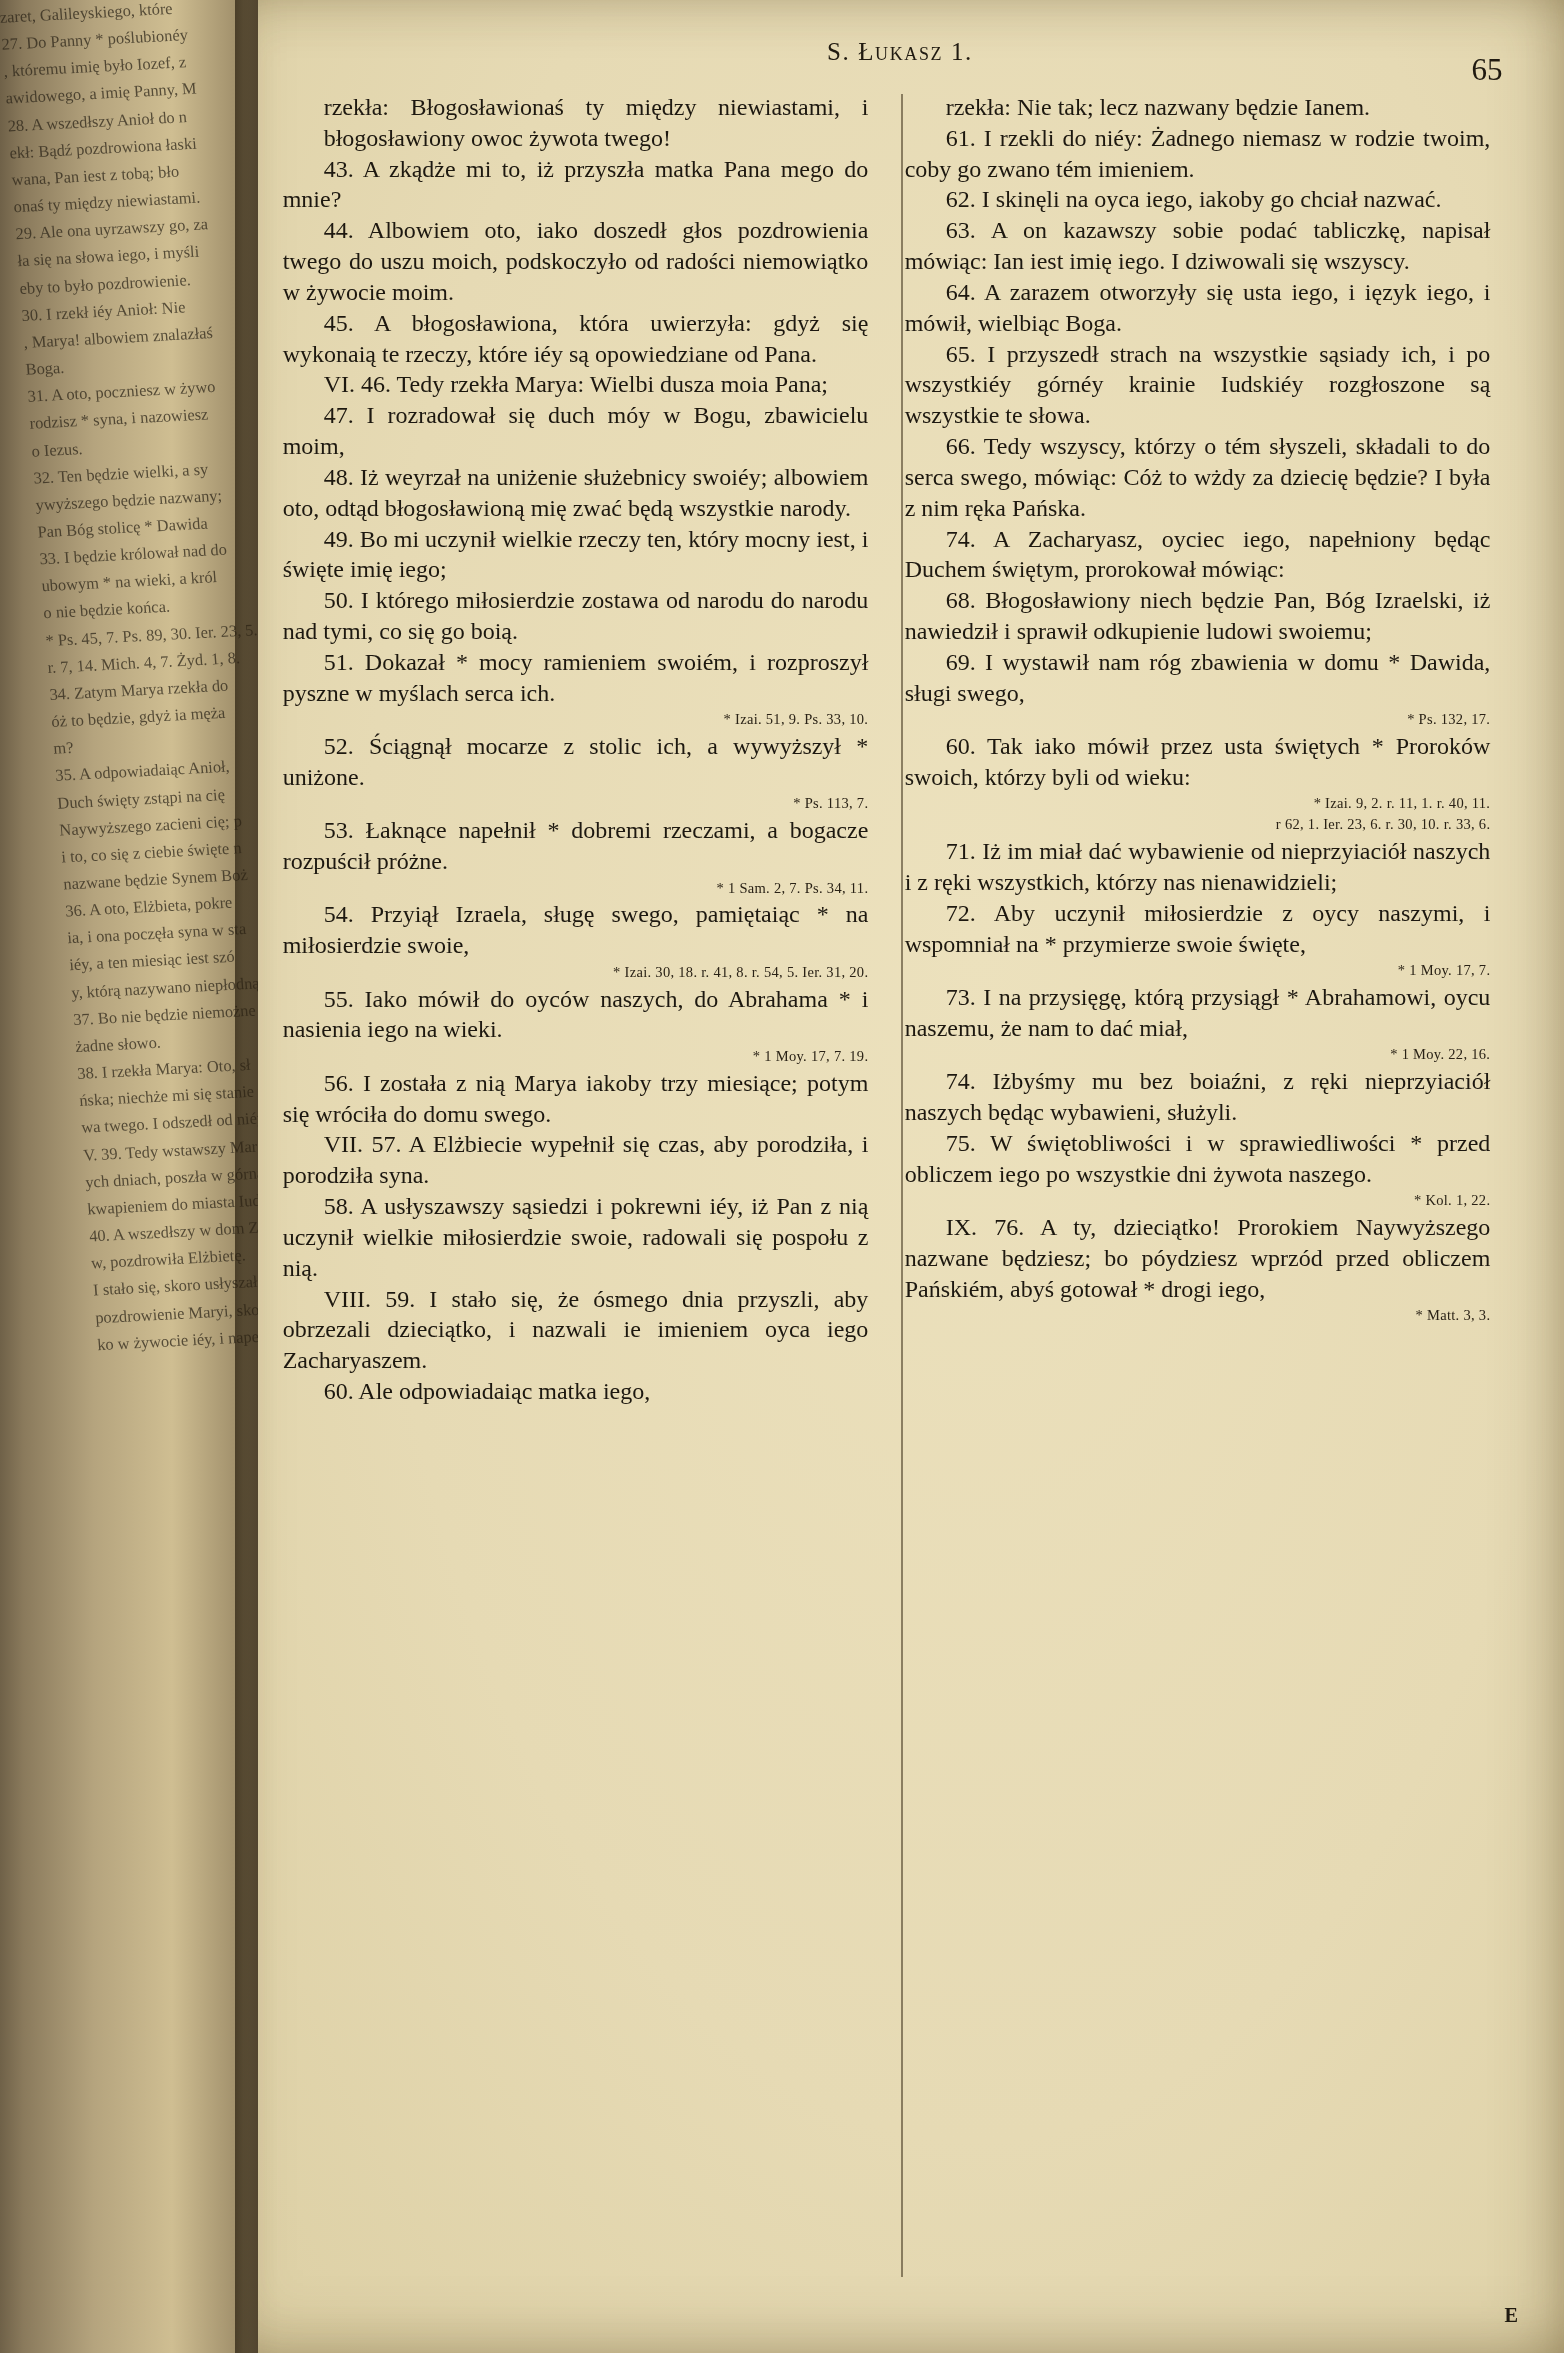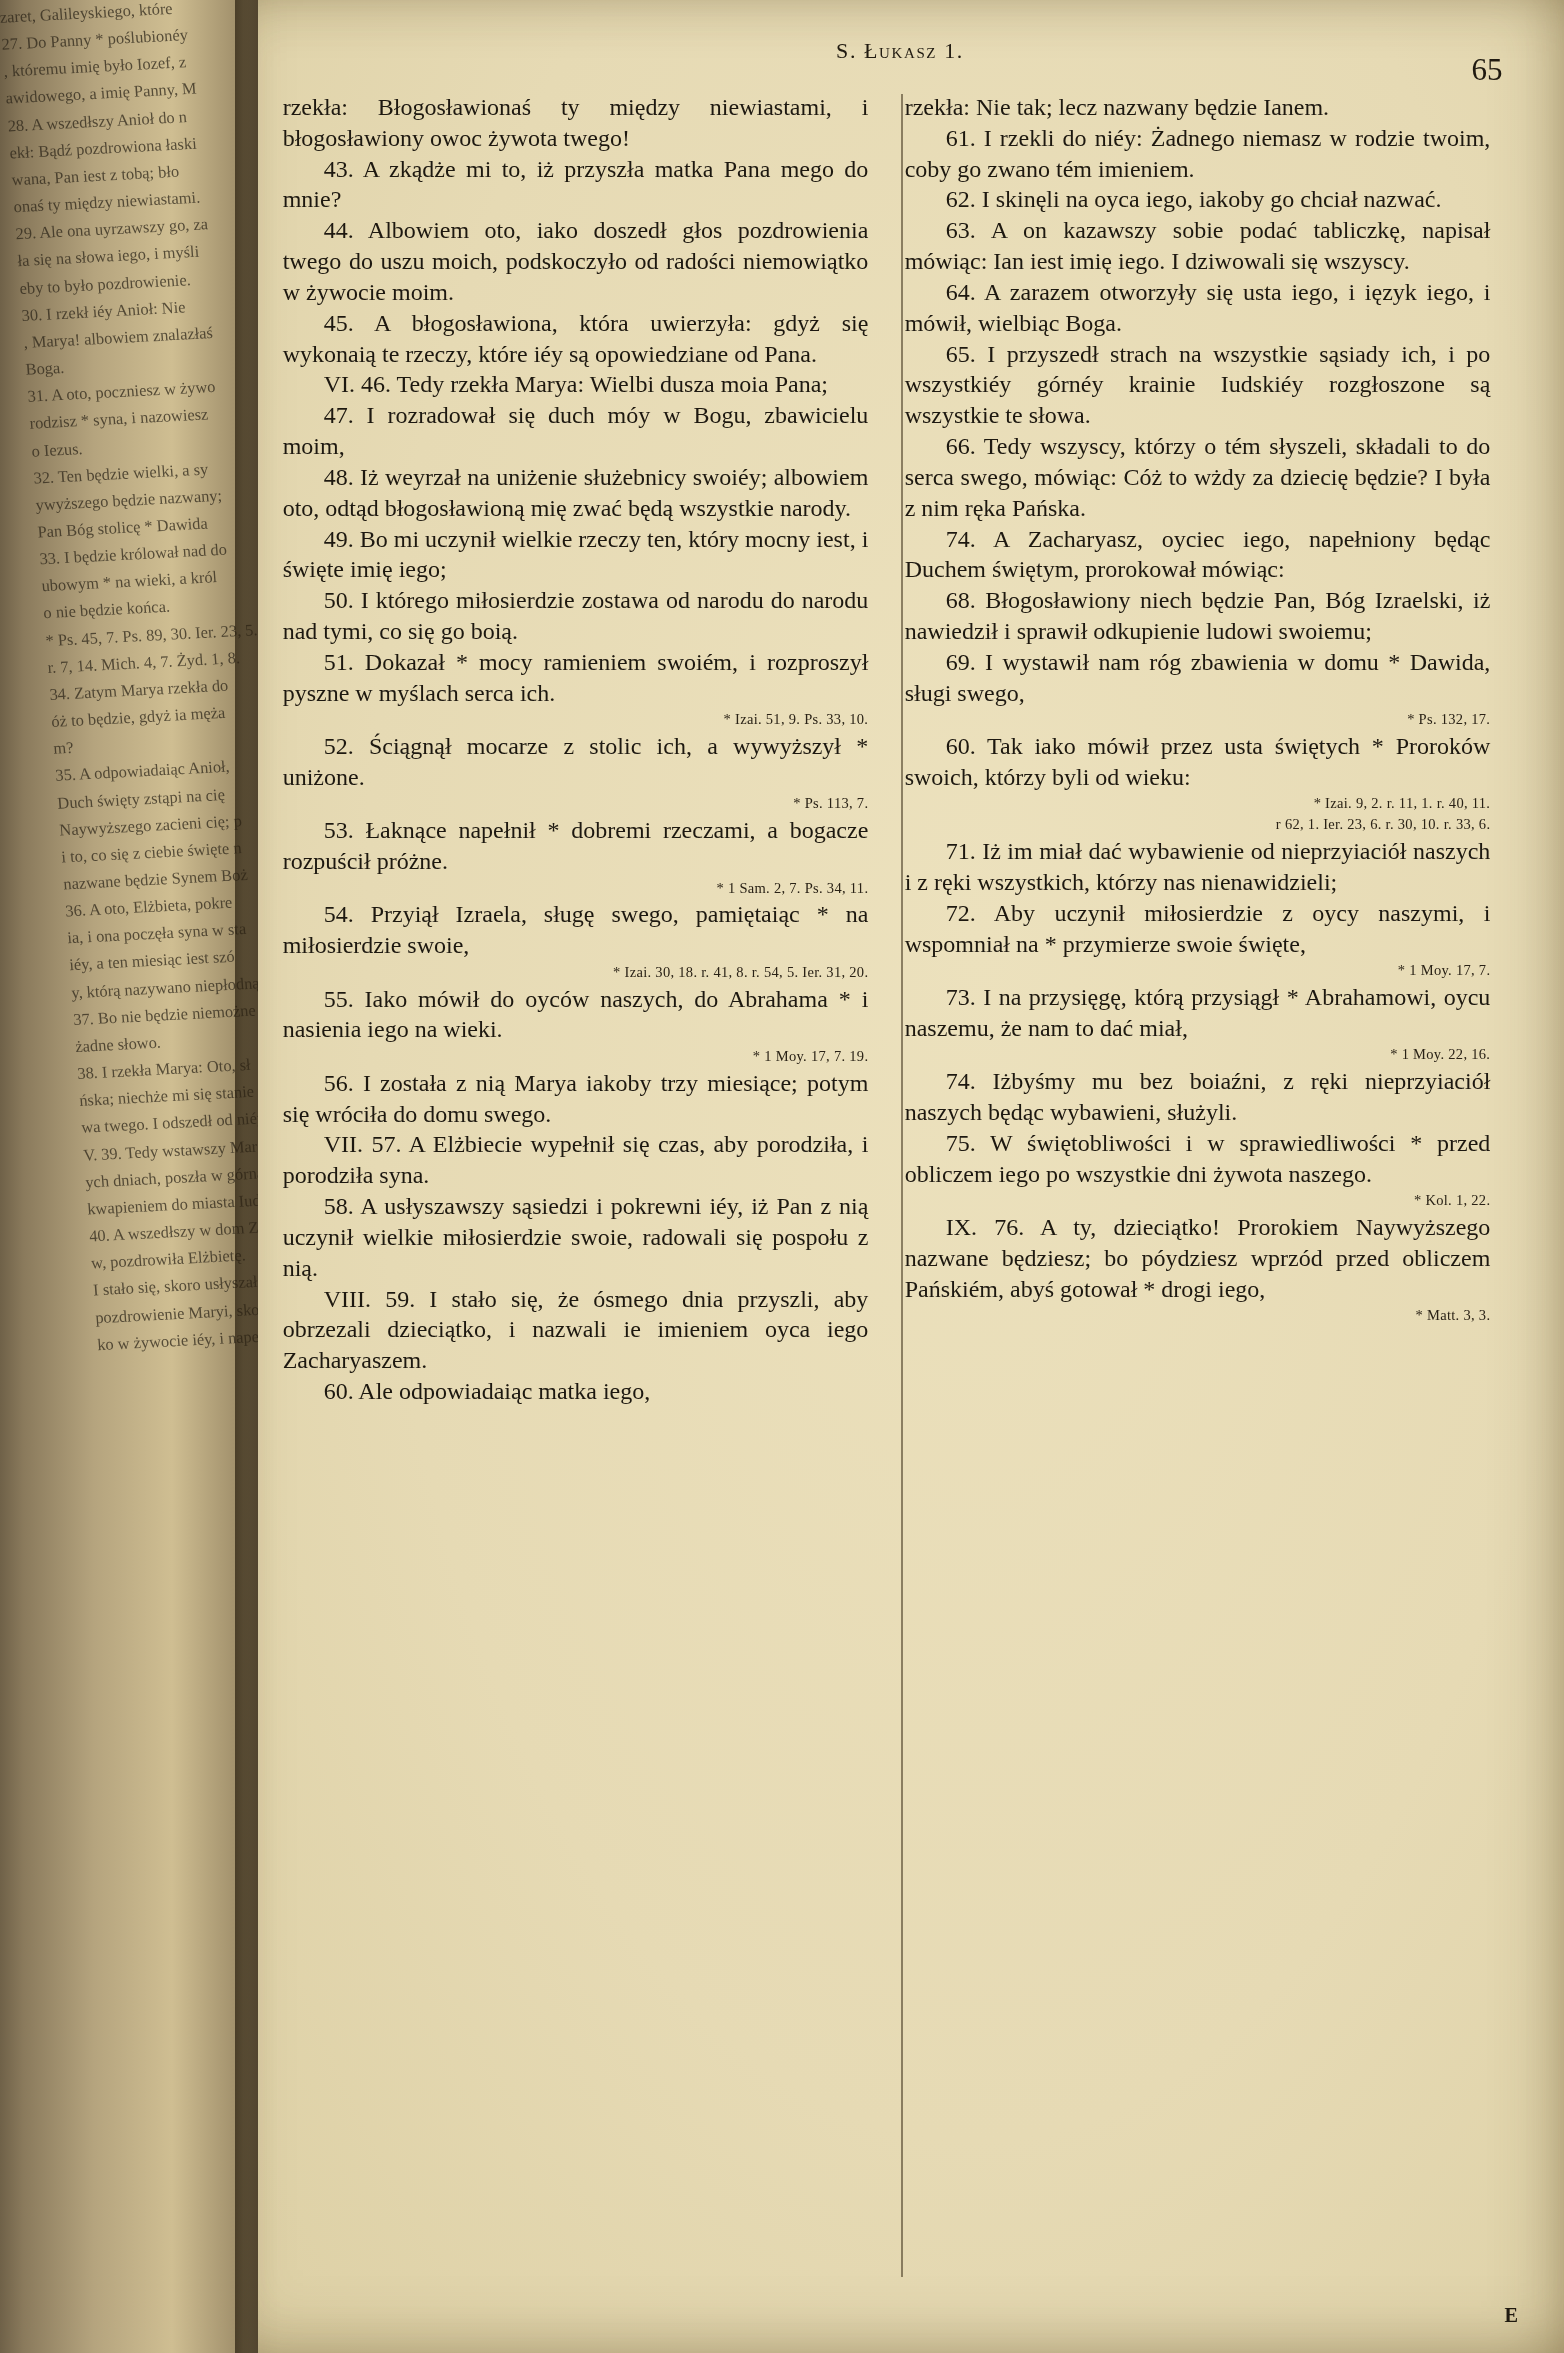--- a/index.html
+++ b/index.html
@@ -69,21 +69,21 @@
   .header {
     position: absolute;
     left: 274px; top: 38px;
     width: 1252px;
     height: 47px;
   }
   .running-title {
     position: absolute;
     left: 0; right: 0;
     text-align: center;
-    font-size: 22px;
+    font-size: 25px;
     letter-spacing: 1.6px;
     color: #201a10;
     font-variant: small-caps;
   }
   .folio {
     position: absolute;
     right: 23.5px;
     top: 14px;
     font-size: 31px;
     color: #201a10;
@@ -115,21 +115,21 @@
     left: 901px;
     top: 94px;
     width: 1.6px;
     height: 2183px;
     background: rgba(60,48,26,.55);
   }
   .para {
     margin: 0;
     text-indent: 41px;
   }
-  .para.noindent { text-indent: 0; }
+  .para.noindent { text-indent: 0; margin-left: 41px; }
   .ref {
     display: block;
     text-align: right;
     font-size: 14.5px;
     letter-spacing: 0.3px;
     margin: 1.6px 0 2.3px 0;
     color: #2a2216;
   }
   .ref.right { text-align: right; }
   .sig {

